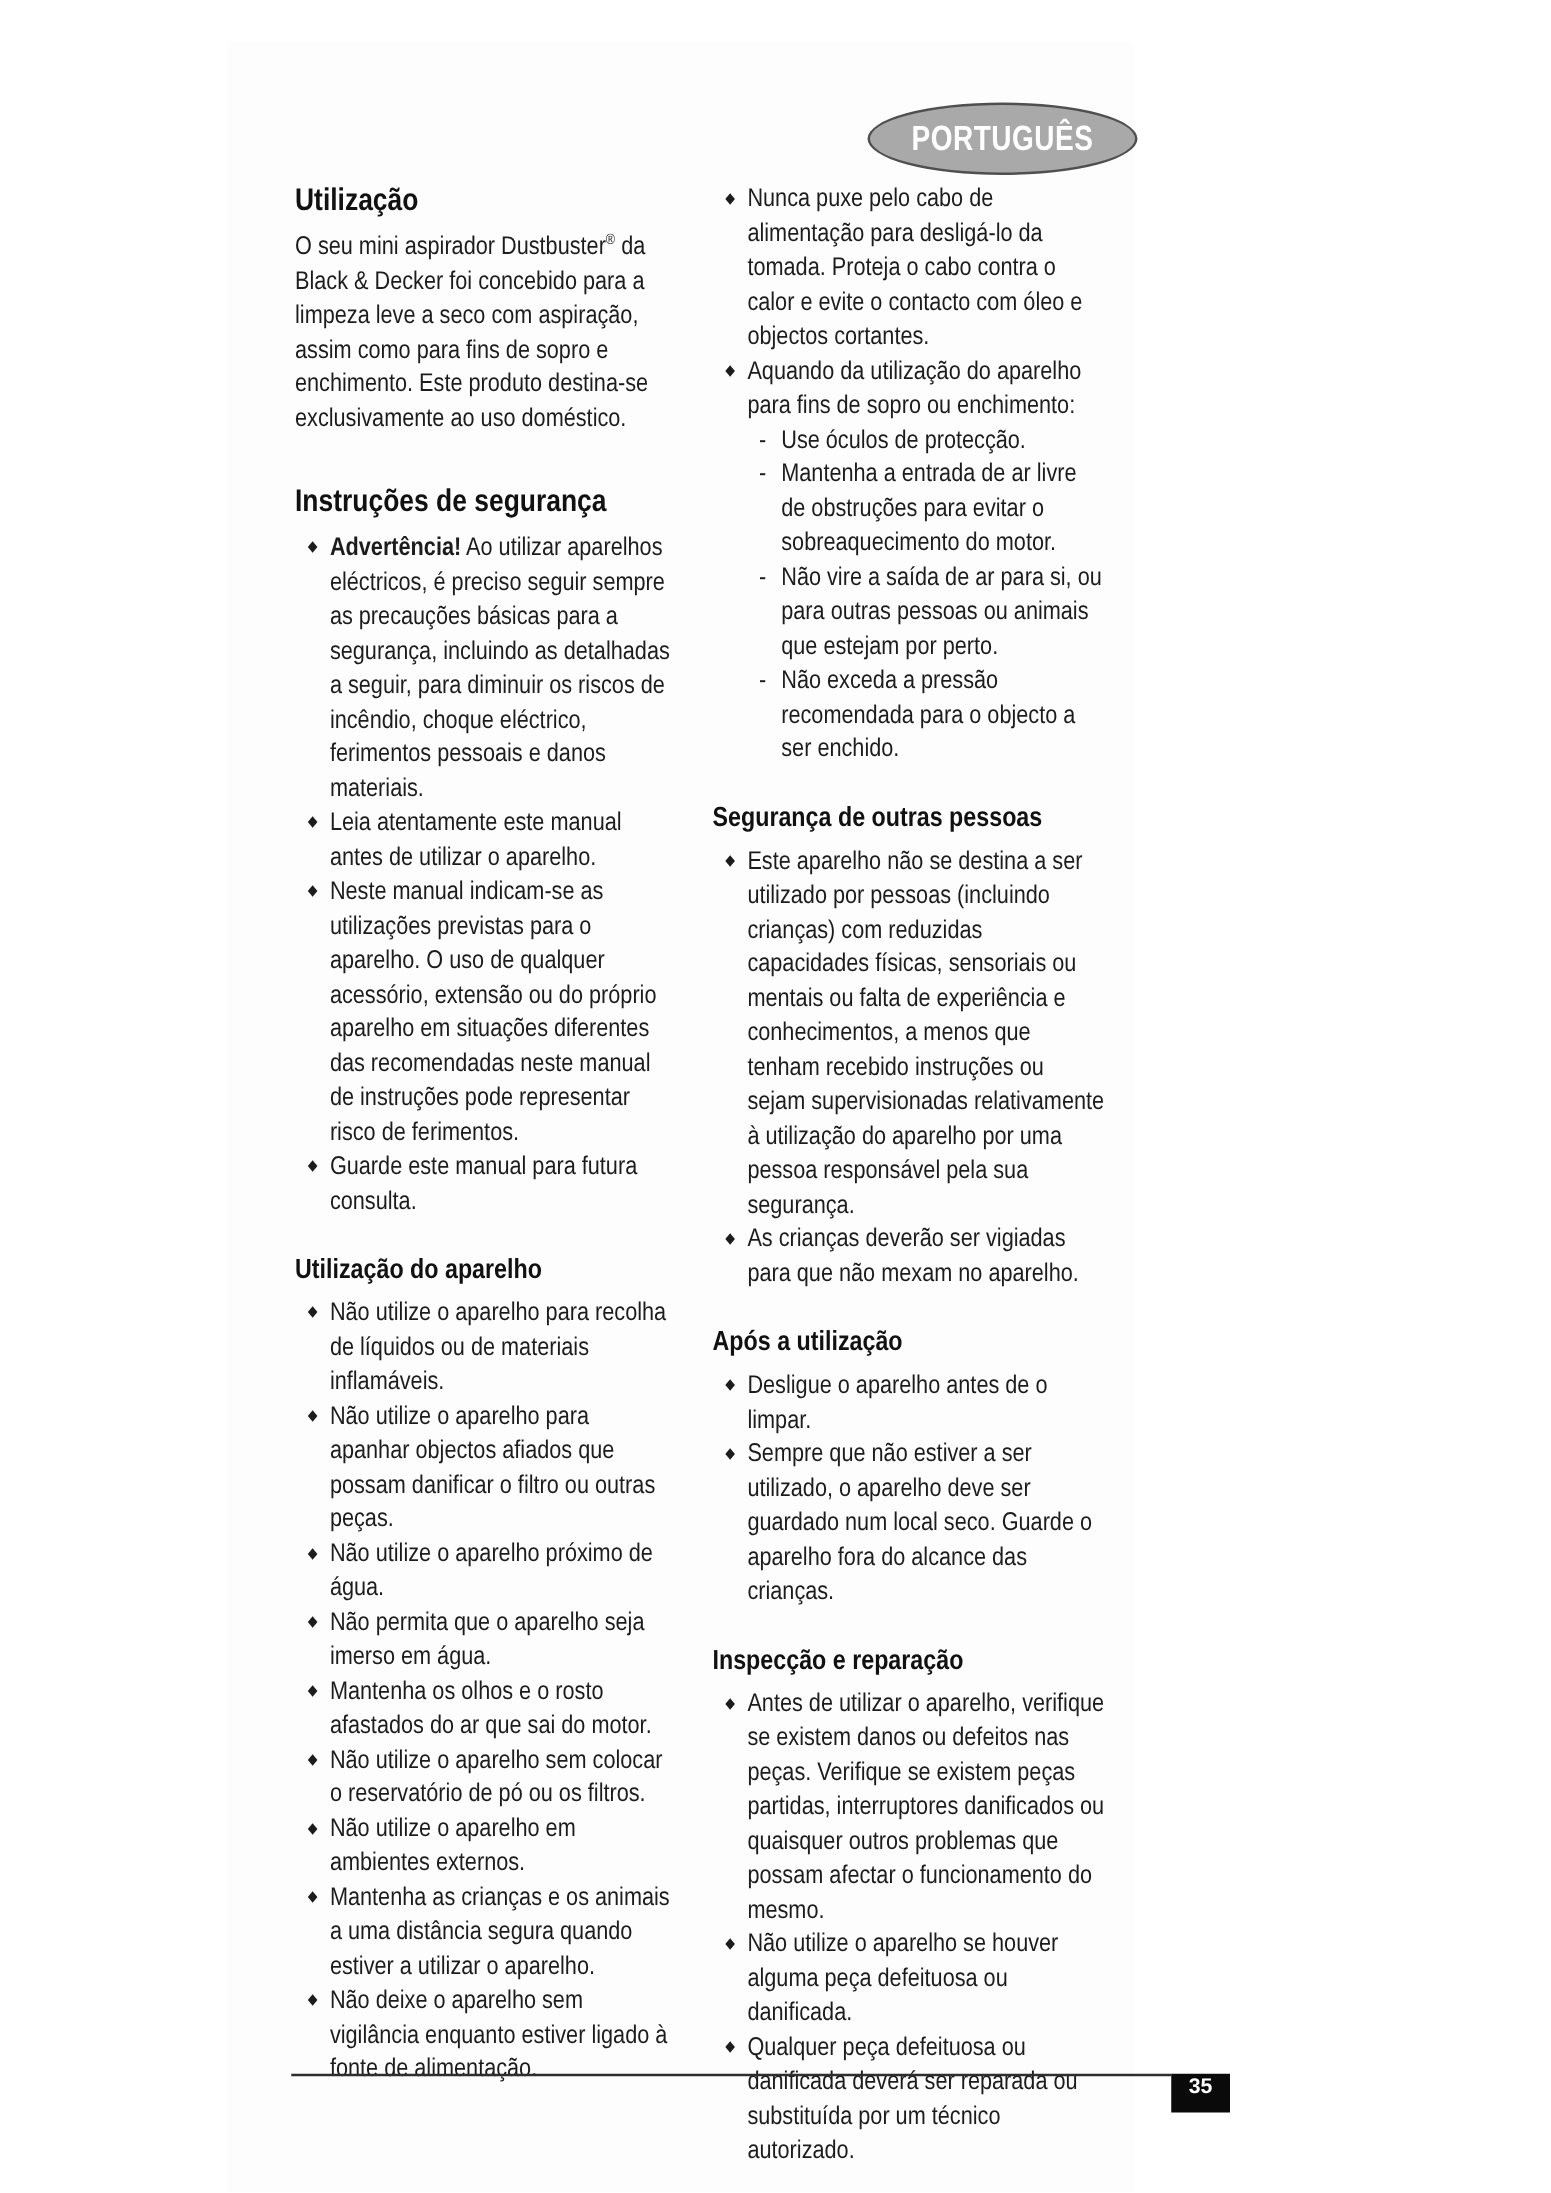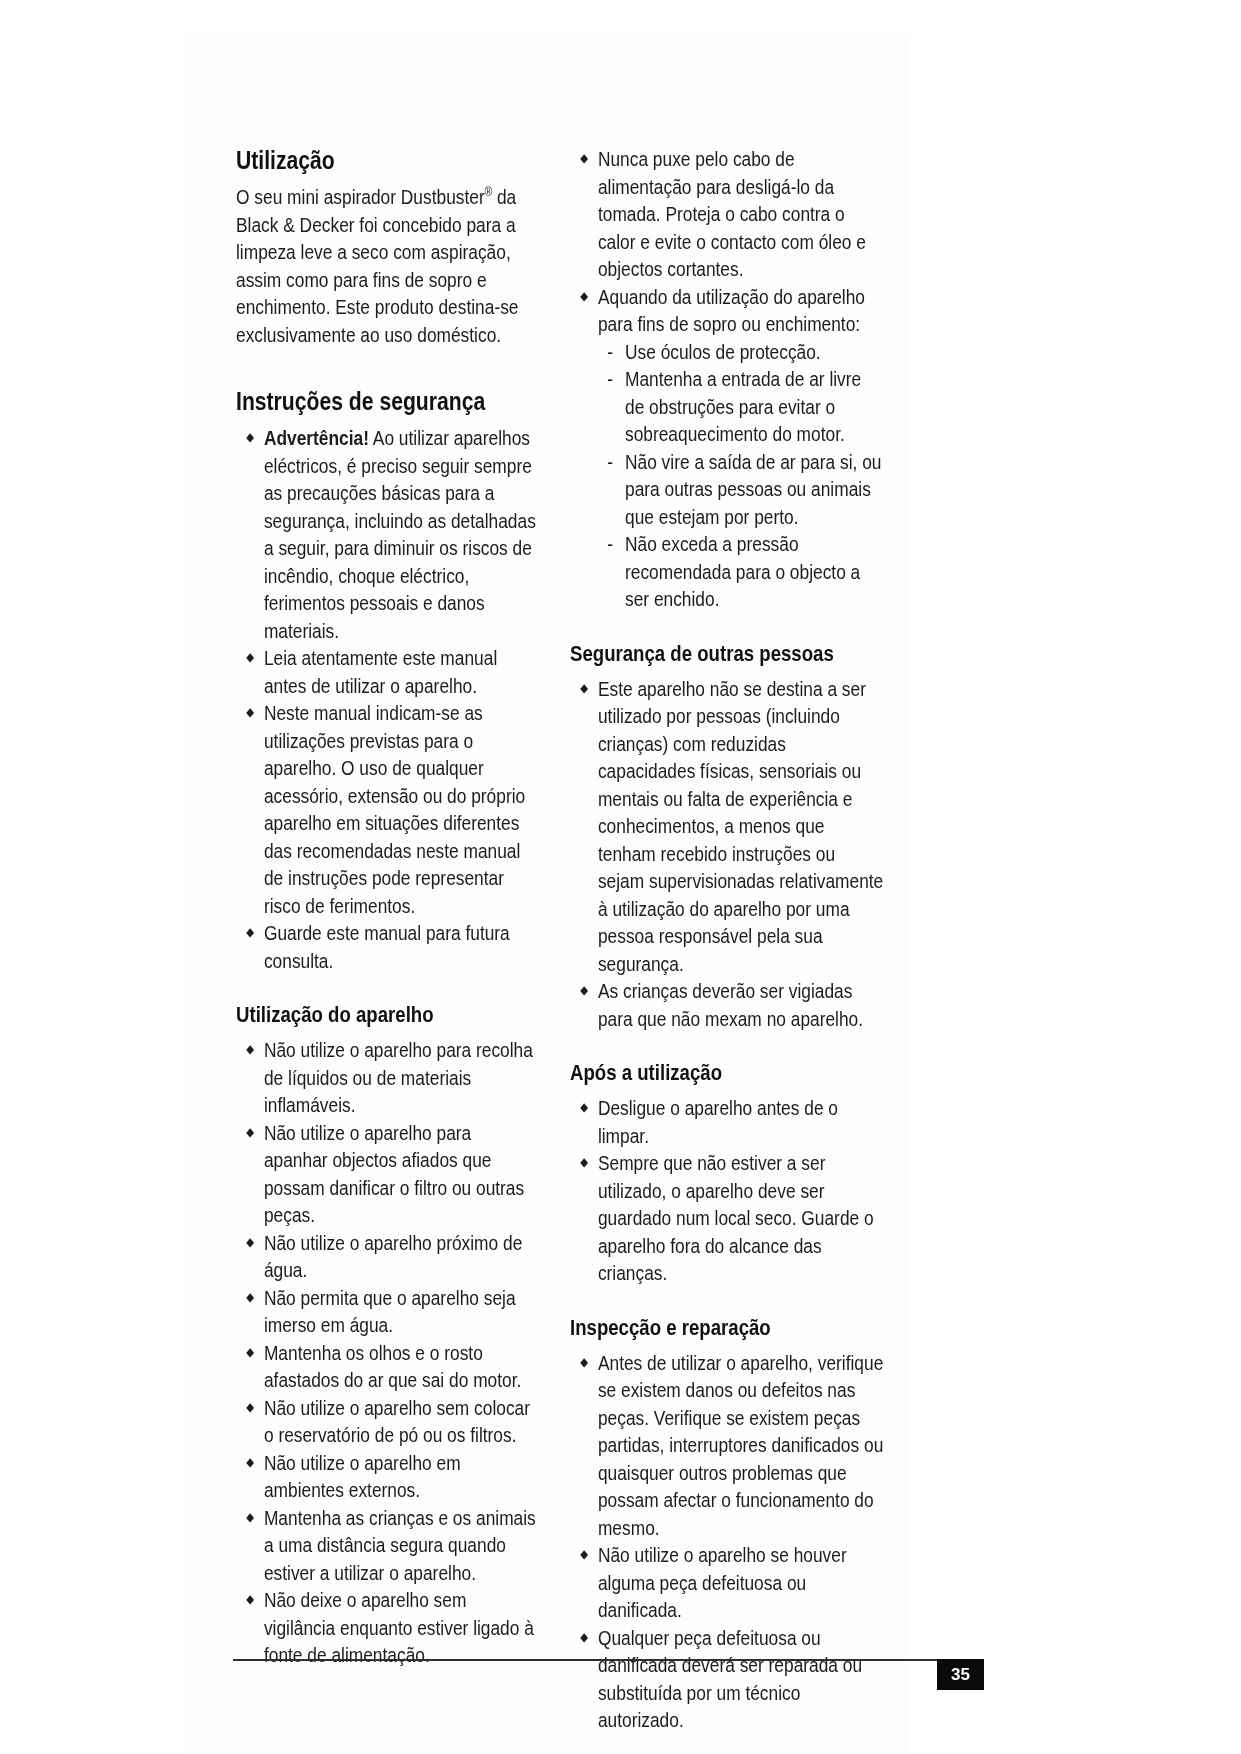--- a/index.html
+++ b/index.html
@@ -35,30 +35,33 @@
   .b-marker{flex:0 0 33px;box-sizing:border-box;padding-left:12px;font-size:12px;line-height:27.5px;}
   .b-text{flex:1;}
   .d-list{margin-left:11px;}
   .d-item{display:flex;}
   .d-marker{flex:0 0 21px;line-height:27.5px;}
   .d-text{flex:1;}
   
   .footer-rule{position:absolute;left:233px;top:1659px;width:704px;height:2px;background:#2e2e2e;}
   .page-num{
     position:absolute;left:937px;top:1659px;width:47px;height:31px;
-    display:flex;align-items:center;justify-content:center;
+    display:flex;align-items:flex-start;justify-content:center;
     background:#0a0a0a;color:#ffffff;font-weight:bold;font-size:17px;
   }
 </style>
 </head>
 <body>
 
 <div class="page">
   <div class="scan-tint"></div>
 
+  <div class="badge" style="background: rgb(169, 169, 169); border-color: rgb(79, 79, 79);">
+    <span class="badge-label" style="color: rgb(255, 255, 255);">PORTUGUÊS</span>
+  </div>
 
   <div class="col col-left">
   <div class="section">
     <div class="heading h-lg">Utilização</div>
     <p class="intro">O seu mini aspirador Dustbuster<sup>®</sup> da Black &amp; Decker foi concebido para a limpeza leve a seco com aspiração, assim como para fins de sopro e enchimento. Este produto destina-se exclusivamente ao uso doméstico.</p>
 
   </div>
 
   <div class="section">
     <div class="heading h-lg">Instruções de segurança</div>

